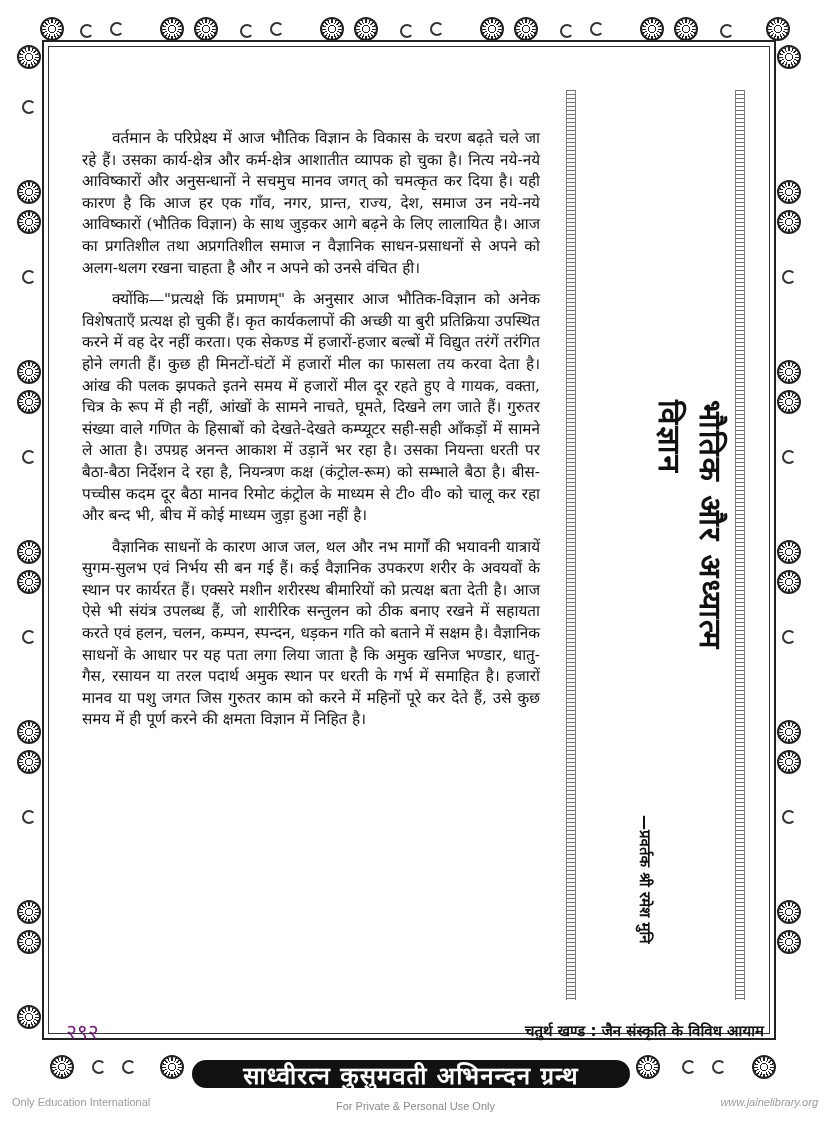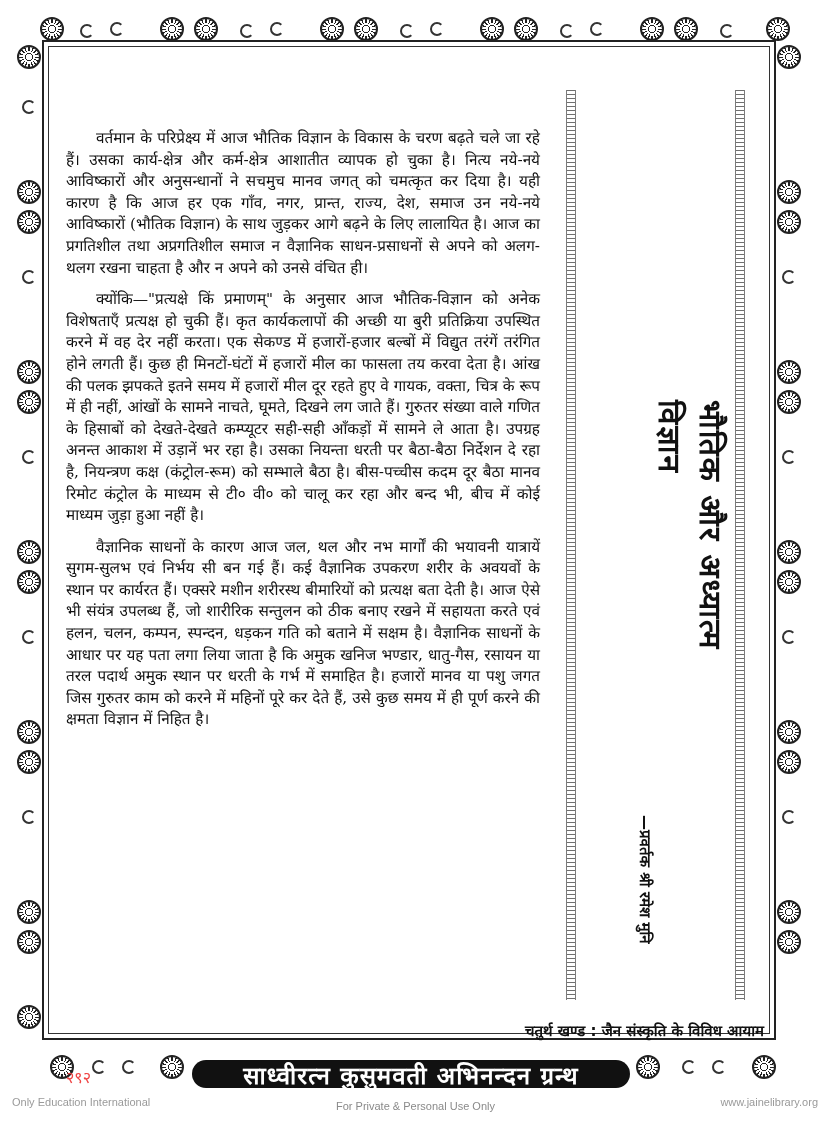--- a/index.html
+++ b/index.html
@@ -14,42 +14,42 @@
   .orn-right { left: 772px; top: 30px; width: 34px; height: 1010px; }
   .orn-bottom-l { left: 12px; top: 1050px; width: 176px; height: 34px; }
   .orn-bottom-r { left: 632px; top: 1050px; width: 176px; height: 34px; }
   .rosette { position: absolute; width: 24px; height: 24px; border-radius: 50%; border: 2px solid #222; box-sizing: border-box; background:
       radial-gradient(circle, #fff 0 3px, #222 3px 4px, #fff 4px 6px, transparent 6px),
       repeating-conic-gradient(#222 0 8deg, #fff 8deg 22deg); }
   .scroll { position: absolute; width: 14px; height: 14px; border: 2px solid #333; border-radius: 50%; border-right-color: transparent; box-sizing: border-box; }
 
   
   .body-text { position: absolute; left: 66px; top: 128px; width: 474px; font-family: "DejaVu Serif", serif; font-size: 15.3px; line-height: 21.6px; text-align: justify; color: #111; }
-  .body-text p { margin: 0 0 10px 0; text-indent: 30px; }
+  .body-text p { margin: 0 0 10px 16px; text-indent: 30px; }
 
   
   .v-rule { position: absolute; width: 8px; top: 90px; background: repeating-linear-gradient(to bottom, #333 0 1px, transparent 1px 4px); border-left: 1px solid #444; border-right: 1px solid #444; opacity: 0.7; }
   .v-rule-left { left: 566px; height: 910px; }
   .v-rule-right { left: 735px; height: 910px; }
 
   
   .v-title { position: absolute; left: 660px; top: 400px; width: 60px; height: 300px; display: flex; align-items: center; justify-content: center; }
   .v-title span { writing-mode: vertical-rl; font-family: "DejaVu Sans", sans-serif; font-weight: bold; font-size: 30px; color: #111; letter-spacing: 2px; }
   .v-author { position: absolute; left: 620px; top: 815px; width: 50px; height: 180px; display: flex; align-items: flex-start; justify-content: center; }
   .v-author span { writing-mode: vertical-rl; font-family: "DejaVu Sans", sans-serif; font-weight: bold; font-size: 15px; color: #111; }
 
   
-  .page-number { position: absolute; left: 66px; top: 1066px; font-family: "DejaVu Serif", serif; font-size: 16px; color: #ef4444; }
+  .page-number { position: absolute; left: 66px; top: 1017px; font-family: "DejaVu Serif", serif; font-size: 21px; color: #701a75; }
   .section-title { position: absolute; right: 64px; top: 1020px; font-family: "DejaVu Sans", sans-serif; font-size: 15px; font-weight: bold; color: #111; }
   .book-banner { position: absolute; left: 192px; top: 1060px; width: 438px; height: 28px; background: #111; border-radius: 23px; display: flex; align-items: center; justify-content: center; }
   .book-banner span { color: #fff; font-family: "DejaVu Sans", sans-serif; font-size: 24px; font-weight: bold; letter-spacing: 1px; }
   .wm { position: absolute; font-family: "Liberation Sans", sans-serif; font-size: 11px; color: #9a9a9a; }
   .wm-left { left: 12px; top: 1096px; }
   .wm-center { left: 336px; top: 1100px; color: #8a8a8a; }
-  .wm-right { right: 10px; top: 1096px; }
+  .wm-right { right: 10px; top: 1096px; font-style: italic; }
 </style>
 </head>
 <body>
 
 <div class="border-frame"></div>
 <div class="orn-strip orn-top">
   <div class="rosette" style="left:10px;top:5px"></div>
   <div class="scroll" style="left:50px;top:12px"></div>
   <div class="scroll" style="left:80px;top:10px"></div>
   <div class="rosette" style="left:130px;top:5px"></div>

